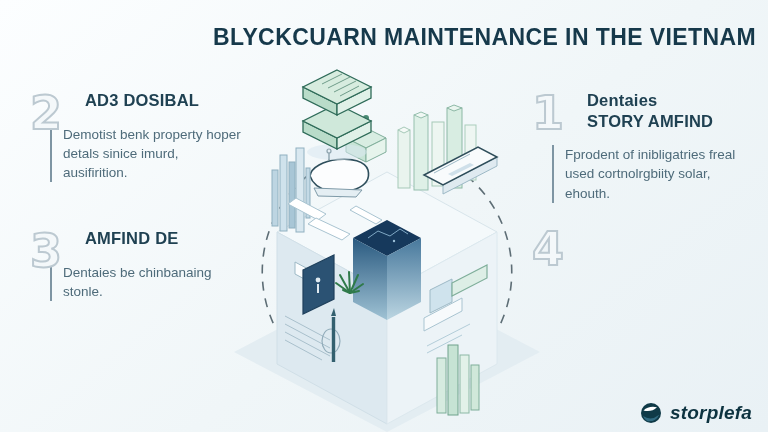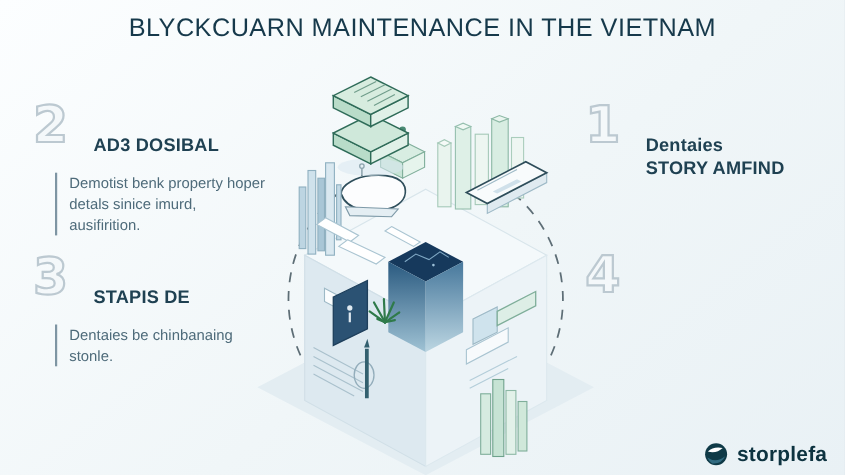--- a/index.html
+++ b/index.html
@@ -2,43 +2,43 @@
 <html><head>
 <meta charset="utf-8">
 <style>
   html,body{margin:0;padding:0;background:#dfe7ec;}
   .page{
     position:relative;width:768px;height:432px;overflow:hidden;
     background:linear-gradient(140deg,#fcfeff 0%,#f0f6f8 55%,#e9f1f5 100%);
     font-family:"Liberation Sans",sans-serif;
   }
   .title{
-    position:absolute;top:12px;left:0;right:0;margin:0;text-align:center;
-    font-size:23px;font-weight:400;color:#16394b;letter-spacing:.4px;
+    position:absolute;top:12px;left:0;right:0;margin:12px;text-align:right;
+    font-size:23px;font-weight:700;color:#16394b;letter-spacing:.4px;
   }
   .illus{position:absolute;left:0;top:0;width:768px;height:432px;}
   .item{position:absolute;}
   .num{
     position:absolute;left:0;top:0;font-size:46px;font-weight:700;line-height:1;
     font-family:"DejaVu Sans",sans-serif;color:#c6d2d9;
   }
   @supports (-webkit-text-stroke: 1px black){
     .num{color:#f4f8fa;-webkit-text-stroke:2px #bcc9d1;}
   }
   .head{margin-left:55px;font-size:16.5px;font-weight:700;color:#1f4152;
-        line-height:1.25;letter-spacing:.2px;margin-top:32px;}
+        line-height:1.25;letter-spacing:.2px;}
   .body{
     margin:14px 0 0 20px;padding-left:11px;border-left:2px solid #7e95a3;
     font-size:13.5px;color:#4e6b7a;line-height:1.42;width:178px;
   }
   #item-2{left:30px;top:90px;width:222px;}
   #item-3{left:30px;top:228px;width:222px;}
   #item-1{left:532px;top:90px;width:228px;}
   #item-4{left:532px;top:226px;width:228px;}
-  .logo{position:absolute;right:16px;bottom:7px;display:flex;align-items:flex-end;gap:7px;}
+  .logo{position:absolute;right:16px;bottom:7px;display:flex;align-items:center;gap:7px;font-style:italic;}
   .logo-icon{width:24px;height:24px;display:block;}
   .logo-text{font-size:19px;font-weight:800;color:#0d3340;letter-spacing:.2px;}
 </style>
 </head>
 <body>
 
 <div class="page">
 
   <h1 class="title">BLYCKCUARN MAINTENANCE IN THE VIETNAM</h1>
 
@@ -192,31 +192,32 @@
     <span class="num">2</span>
     <div class="head">
       <div>AD3 DOSIBAL</div>
     </div>
     <p class="body">Demotist benk property hoper detals sinice imurd, ausifirition.</p>
   </div>
 
   <div class="item" id="item-3">
     <span class="num">3</span>
     <div class="head">
-      <div>STAPIS DE</div>
+      <div>AMFIND DE</div>
     </div>
     <p class="body">Dentaies be chinbanaing stonle.</p>
   </div>
 
   <div class="item" id="item-1">
     <span class="num">1</span>
     <div class="head">
       <div>Dentaies</div>
       <div>STORY AMFIND</div>
     </div>
+    <p class="body">Fprodent of inibligatries freal used cortnolrgbiity solar, ehouth.</p>
   </div>
 
   <div class="item" id="item-4">
     <span class="num">4</span>
     <div class="head">
     </div>
   </div>
 
   <div class="logo">
     <svg class="logo-icon" viewBox="0 0 24 24" aria-hidden="true">

